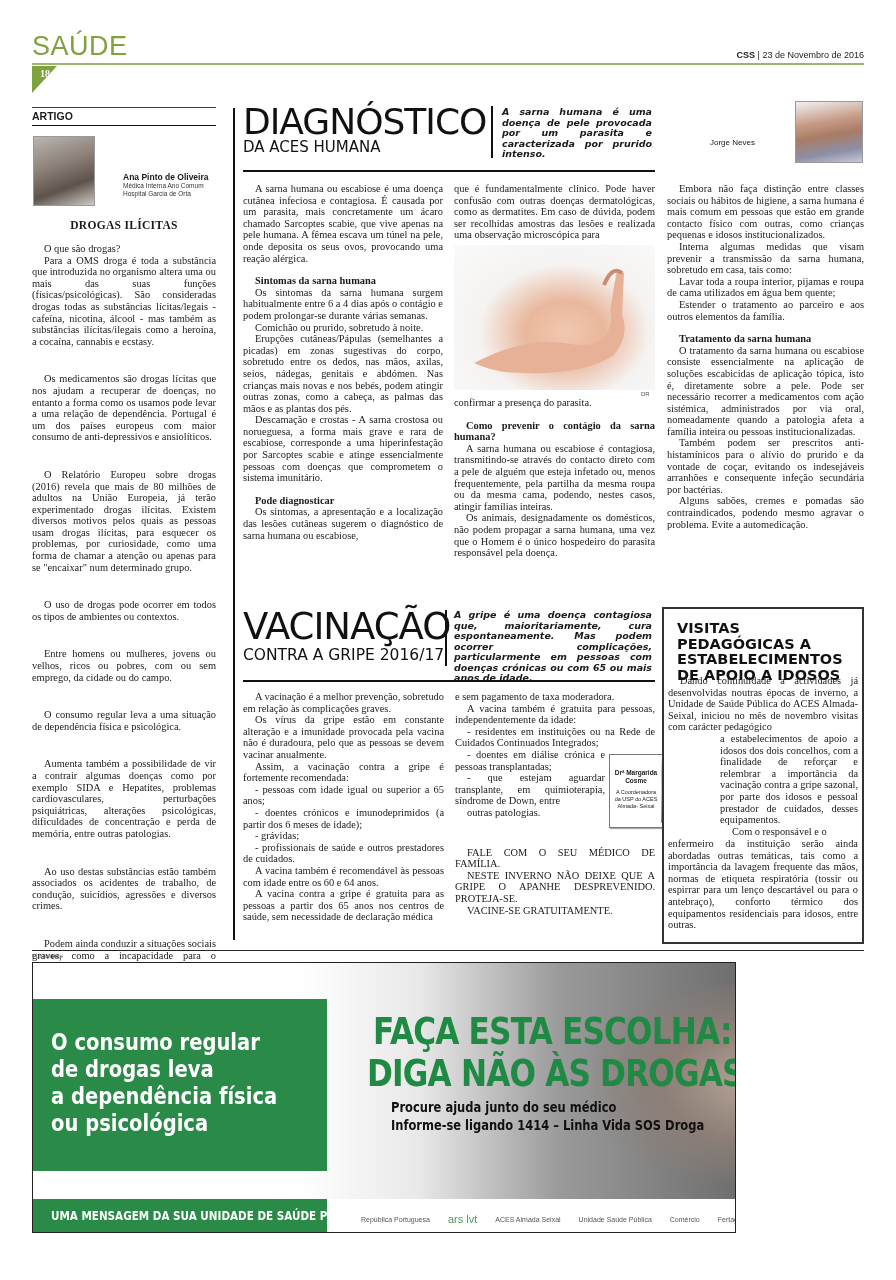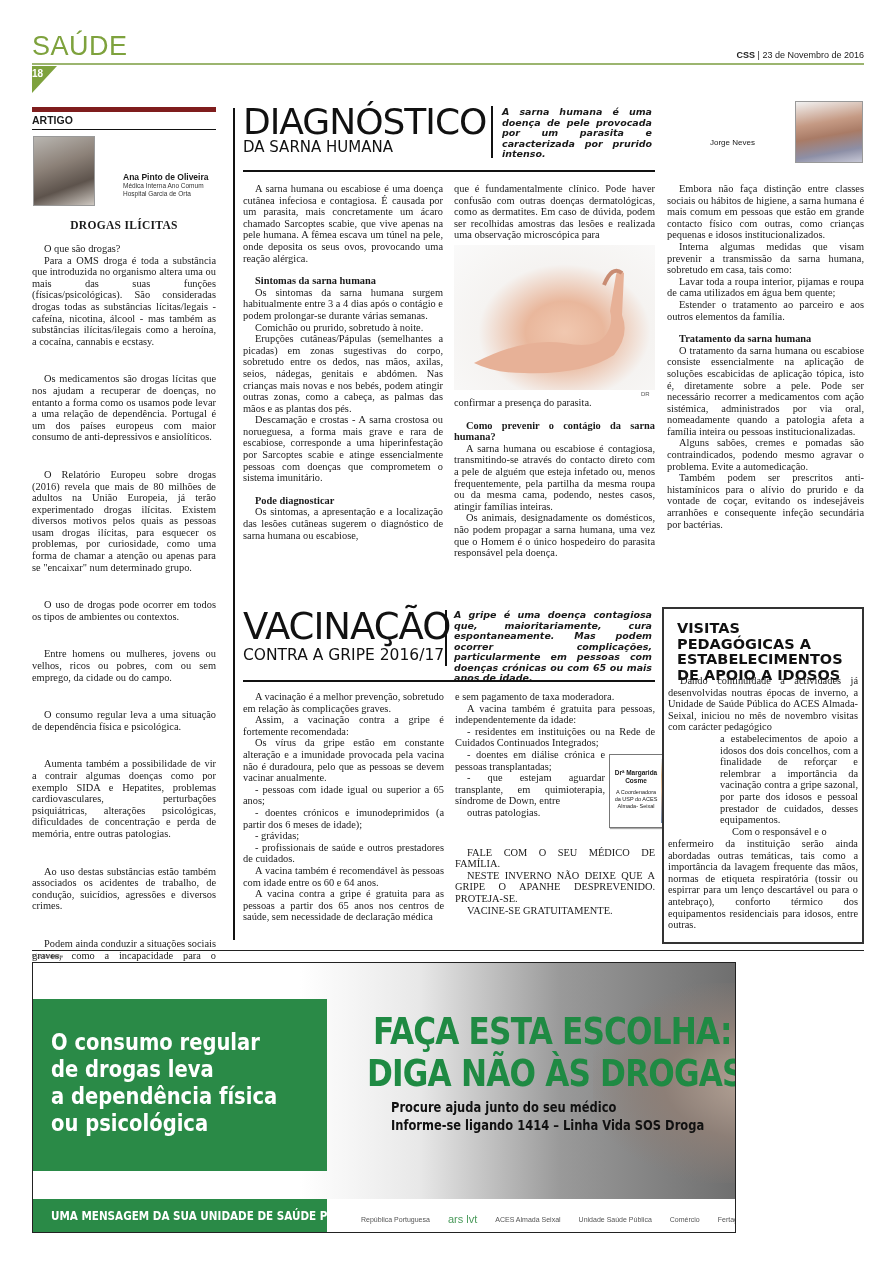--- a/index.html
+++ b/index.html
@@ -4,26 +4,26 @@
 <style>
 *{box-sizing:border-box;margin:0;padding:0}
 html,body{width:896px;height:1280px;background:#fff;overflow:hidden}
 body{position:relative;font-family:"Liberation Serif","DejaVu Serif",serif;color:#1a1a1a}
 .abs{position:absolute}
 .section-title{left:32px;top:30px;font-family:"Liberation Sans",sans-serif;font-size:27px;color:#7ea23d;letter-spacing:0.5px;font-weight:normal;line-height:32px}
 .header-right{right:32px;top:50px;font-family:"Liberation Sans",sans-serif;font-size:9px;color:#222}
 .header-right b{font-weight:bold}
 .header-rule{left:32px;top:63px;width:832px;height:2px;background:#9cb56f}
 .page-num{left:32px;top:66px;width:25px;height:27px;background:#7ea23d;clip-path:polygon(0 0,100% 0,0 100%)}
-.page-num span{position:absolute;left:0;top:2px;font-family:Liberation Sans, sans-serif;font-weight:bold;font-size:10px;color:#fff}
+.page-num span{position:absolute;left:8px;top:2px;font-family:Liberation Serif, serif;font-weight:bold;font-size:10px;color:#fff}
 .col-text{font-size:10.4px;line-height:11.6px;text-align:justify;hyphens:auto}
 .col-text p{text-indent:12px}
 .col-text p.gap{margin-top:26px}
 .col-text h4{font-size:10.4px;font-weight:bold;margin-top:11px;text-indent:12px}
-.artigo-label{left:32px;top:107px;width:184px;border-top:5px solid #7f1d1d;border-bottom:1px solid #111;font-family:"Liberation Sans",sans-serif;font-weight:bold;font-size:10.5px;padding:2px 0 3px 0}
+.artigo-label{left:32px;top:107px;width:184px;border-top:1px solid #7f1d1d;border-bottom:1px solid #111;font-family:"Liberation Sans",sans-serif;font-weight:bold;font-size:10.5px;padding:2px 0 3px 0}
 .photo{background:linear-gradient(160deg,#b9b6b1 0%,#8c8178 40%,#5d534c 70%,#cfc9c2 100%);border:1px solid #999}
 .author-name{font-family:"Liberation Sans",sans-serif;font-weight:bold;font-size:8.5px}
 .author-sub{font-family:"Liberation Sans",sans-serif;font-size:6.5px;line-height:8px;color:#333}
 .art-title{left:32px;top:219px;width:184px;text-align:center;font-weight:bold;font-size:11.5px;letter-spacing:0.3px}
 .vrule{background:#111;width:2px}
 .big-head{font-family:"DejaVu Sans",sans-serif;font-weight:normal;color:#111;letter-spacing:-1px;line-height:1}
 .sub-head{font-family:"DejaVu Sans",sans-serif;color:#111;line-height:1}
 .lead{font-family:"DejaVu Sans",sans-serif;font-style:italic;font-weight:bold;font-size:9.5px;line-height:10.5px;text-align:justify}
 .hrule{height:1.5px;background:#111}
 .img-hand{background:radial-gradient(ellipse at 55% 60%,#f1c8b0 0%,#e9b79c 25%,#f5f3f1 55%,#fafafa 100%);border:0}
@@ -68,31 +68,31 @@
   <p class="gap">O uso de drogas pode ocorrer em todos os tipos de ambientes ou contextos.</p>
   <p class="gap">Entre homens ou mulheres, jovens ou velhos, ricos ou pobres, com ou sem emprego, da cidade ou do campo.</p>
   <p class="gap">O consumo regular leva a uma situação de dependência física e psicológica.</p>
   <p class="gap">Aumenta também a possibilidade de vir a contrair algumas doenças como por exemplo SIDA e Hepatites, problemas cardiovasculares, perturbações psiquiátricas, alterações psicológicas, dificuldades de concentração e perda de memória, entre outras patologias.</p>
   <p class="gap">Ao uso destas substâncias estão também associados os acidentes de trabalho, de condução, suicídios, agressões e diversos crimes.</p>
   <p class="gap">Podem ainda conduzir a situações sociais graves, como a incapacidade para o trabalho, problemas familiares, financeiros e judiciais.</p>
 </div>
 <div class="abs vrule" style="left:233px;top:108px;height:832px;width:1.5px"></div>
 
 <div class="abs big-head" style="left:243px;top:104px;font-size:36px">DIAGNÓSTICO</div>
-<div class="abs sub-head" style="left:243px;top:140px;font-size:15px">DA SARNA HUMANA</div>
+<div class="abs sub-head" style="left:243px;top:140px;font-size:15px">DA ACES HUMANA</div>
 <div class="abs vrule" style="left:491px;top:106px;height:52px;width:1.5px"></div>
 <div class="abs lead" style="left:502px;top:107px;width:150px">A sarna humana é uma doença de pele provocada por um parasita e caracterizada por prurido intenso.</div>
 <div class="abs hrule" style="left:243px;top:170px;width:412px"></div>
 <div class="abs" style="left:710px;top:138px;font-family:'Liberation Sans',sans-serif;font-size:8px">Jorge Neves</div>
 <div class="abs photo" style="left:795px;top:101px;width:68px;height:62px;background:linear-gradient(170deg,#f2f2f2 0%,#c59a84 35%,#a97b66 55%,#8d8fa6 80%,#c7c8d6 100%)"></div>
 
 <div class="abs col-text" style="left:243px;top:183px;width:200px">
   <p>A sarna humana ou escabiose é uma doença cutânea infeciosa e contagiosa. É causada por um parasita, mais concretamente um ácaro chamado Sarcoptes scabie, que vive apenas na pele humana. A fêmea escava um túnel na pele, onde deposita os seus ovos, provocando uma reação alérgica.</p>
   <h4>Sintomas da sarna humana</h4>
-  <p>Os sintomas da sarna humana surgem habitualmente entre 3 a 4 dias após o contágio e podem prolongar-se durante várias semanas.</p>
+  <p>Os sintomas da sarna humana surgem habitualmente entre 6 a 4 dias após o contágio e podem prolongar-se durante várias semanas.</p>
   <p>Comichão ou prurido, sobretudo à noite.</p>
   <p>Erupções cutâneas/Pápulas (semelhantes a picadas) em zonas sugestivas do corpo, sobretudo entre os dedos, nas mãos, axilas, seios, nádegas, genitais e abdómen. Nas crianças mais novas e nos bebés, podem atingir outras zonas, como a cabeça, as palmas das mãos e as plantas dos pés.</p>
   <p>Descamação e crostas - A sarna crostosa ou norueguesa, a forma mais grave e rara de escabiose, corresponde a uma hiperinfestação por Sarcoptes scabie e atinge essencialmente pessoas com doenças que comprometem o sistema imunitário.</p>
   <h4>Pode diagnosticar</h4>
   <p>Os sintomas, a apresentação e a localização das lesões cutâneas sugerem o diagnóstico de sarna humana ou escabiose,</p>
 </div>
 
 <div class="abs col-text" style="left:454px;top:183px;width:201px">
   <p style="text-indent:0">que é fundamentalmente clínico. Pode haver confusão com outras doenças dermatológicas, como as dermatites. Em caso de dúvida, podem ser recolhidas amostras das lesões e realizada uma observação microscópica para</p>
 </div>
@@ -110,34 +110,34 @@
   <p>Os animais, designadamente os domésticos, não podem propagar a sarna humana, uma vez que o Homem é o único hospedeiro do parasita responsável pela doença.</p>
 </div>
 
 <div class="abs col-text" style="left:667px;top:183px;width:197px">
   <p>Embora não faça distinção entre classes sociais ou hábitos de higiene, a sarna humana é mais comum em pessoas que estão em grande contacto físico com outras, como crianças pequenas e idosos institucionalizados.</p>
   <p>Interna algumas medidas que visam prevenir a transmissão da sarna humana, sobretudo em casa, tais como:</p>
   <p>Lavar toda a roupa interior, pijamas e roupa de cama utilizados em água bem quente;</p>
   <p>Estender o tratamento ao parceiro e aos outros elementos da família.</p>
   <h4>Tratamento da sarna humana</h4>
   <p>O tratamento da sarna humana ou escabiose consiste essencialmente na aplicação de soluções escabicidas de aplicação tópica, isto é, diretamente sobre a pele. Pode ser necessário recorrer a medicamentos com ação sistémica, administrados por via oral, nomeadamente quando a patologia afeta a família inteira ou pessoas institucionalizadas.</p>
+  <p>Também podem ser prescritos anti-histamínicos para o alívio do prurido e da vontade de coçar, evitando os indesejáveis arranhões e consequente infeção secundária por bactérias.</p>
   <p>Alguns sabões, cremes e pomadas são contraindicados, podendo mesmo agravar o problema. Evite a automedicação.</p>
-  <p>Também podem ser prescritos anti-histamínicos para o alívio do prurido e da vontade de coçar, evitando os indesejáveis arranhões e consequente infeção secundária por bactérias.</p>
 </div>
 
 <div class="abs big-head" style="left:243px;top:608px;font-size:37px">VACINAÇÃO</div>
 <div class="abs sub-head" style="left:243px;top:648px;font-size:15.5px">CONTRA A GRIPE 2016/17</div>
 <div class="abs vrule" style="left:445px;top:610px;height:56px;width:1.5px"></div>
 <div class="abs lead" style="left:454px;top:610px;width:198px">A gripe é uma doença contagiosa que, maioritariamente, cura espontaneamente. Mas podem ocorrer complicações, particularmente em pessoas com doenças crónicas ou com 65 ou mais anos de idade.</div>
 <div class="abs hrule" style="left:243px;top:680px;width:412px"></div>
 
 <div class="abs col-text" style="left:243px;top:691px;width:201px">
   <p>A vacinação é a melhor prevenção, sobretudo em relação às complicações graves.</p>
+  <p>Os vírus da gripe estão em constante alteração e a imunidade provocada pela vacina não é duradoura, pelo que as pessoas se devem vacinar anualmente.</p>
   <p>Assim, a vacinação contra a gripe é fortemente recomendada:</p>
-  <p>Os vírus da gripe estão em constante alteração e a imunidade provocada pela vacina não é duradoura, pelo que as pessoas se devem vacinar anualmente.</p>
   <p>- pessoas com idade igual ou superior a 65 anos;</p>
   <p>- doentes crónicos e imunodeprimidos (a partir dos 6 meses de idade);</p>
   <p>- grávidas;</p>
   <p>- profissionais de saúde e outros prestadores de cuidados.</p>
   <p>A vacina também é recomendável às pessoas com idade entre os 60 e 64 anos.</p>
   <p>A vacina contra a gripe é gratuita para as pessoas a partir dos 65 anos nos centros de saúde, sem necessidade de declaração médica</p>
 </div>
 
 <div class="abs col-text" style="left:455px;top:691px;width:200px">
   <p style="text-indent:0">e sem pagamento de taxa moderadora.</p>

